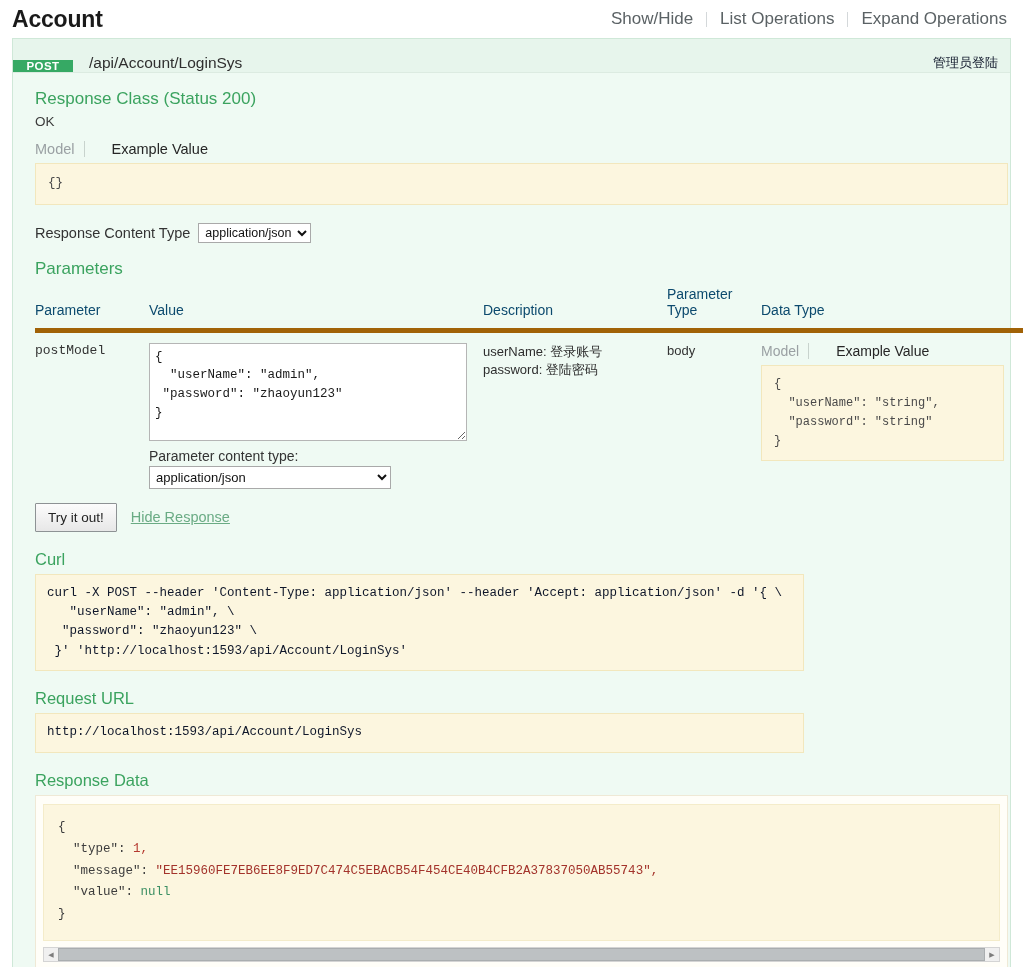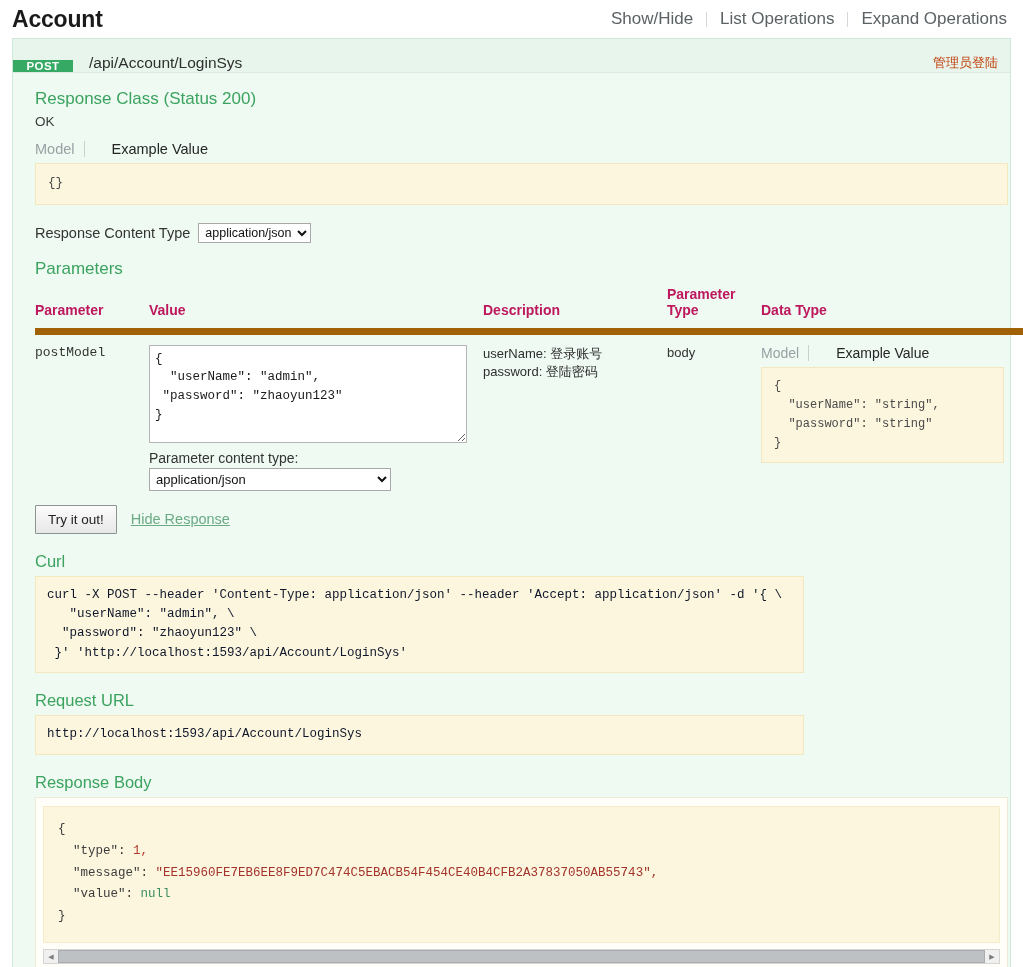--- a/index.html
+++ b/index.html
@@ -88,21 +88,21 @@
     font-size: 15.5px;
     color: #2f2f2f;
     cursor: pointer;
     flex: 1;
   }
   .op-summary {
     display: flex;
     align-items: center;
     padding-right: 12px;
     font-size: 13px;
-    color: #c2410c;
+    color: #0f172a;
     white-space: nowrap;
   }
 
   .op-content {
     background: #effaf3;
     padding: 14px 16px 0 10px;
   }
 
   
   .sec-title {
@@ -175,26 +175,26 @@
 
   
   table.params {
     border-collapse: collapse;
     width: 985px;
     margin-left: 12px;
     table-layout: fixed;
   }
   table.params th {
     text-align: left;
-    font-weight: bold;
+    font-weight: normal;
     font-size: 14px;
-    color: #be185d;
+    color: #0c4a6e;
     padding: 2px 4px 10px 0;
     vertical-align: bottom;
-    border-bottom: 7px solid #a16207;
+    border-bottom: 5px solid #a16207;
   }
   table.params td {
     vertical-align: top;
     padding: 10px 6px 8px 0;
     font-size: 13px;
     color: #333;
   }
   .col-param { width: 110px; }
   .col-value { width: 330px; }
   .col-desc  { width: 180px; }
@@ -463,21 +463,21 @@
   "password": "zhaoyun123" \
  }' 'http://localhost:1593/api/Account/LoginSys'</div>
     </div>
 
     <div class="result-sec">
       <div class="sec-title small">Request URL</div>
       <div class="result-box">http://localhost:1593/api/Account/LoginSys</div>
     </div>
 
     <div class="result-sec">
-      <div class="sec-title small">Response Body</div>
+      <div class="sec-title small">Response Data</div>
       <div class="response-outer">
         <div class="response-inner"><span class="k">{</span>
   <span class="k">"type":</span> <span class="num">1,</span>
   <span class="k">"message":</span> <span class="str">"EE15960FE7EB6EE8F9ED7C474C5EBACB54F454CE40B4CFB2A37837050AB55743",</span>
   <span class="k">"value":</span> <span class="nul">null</span>
 <span class="k">}</span></div>
         <div class="hscroll">
           <div class="arrow">◀</div>
           <div class="thumb"></div>
           <div class="arrow">▶</div>

